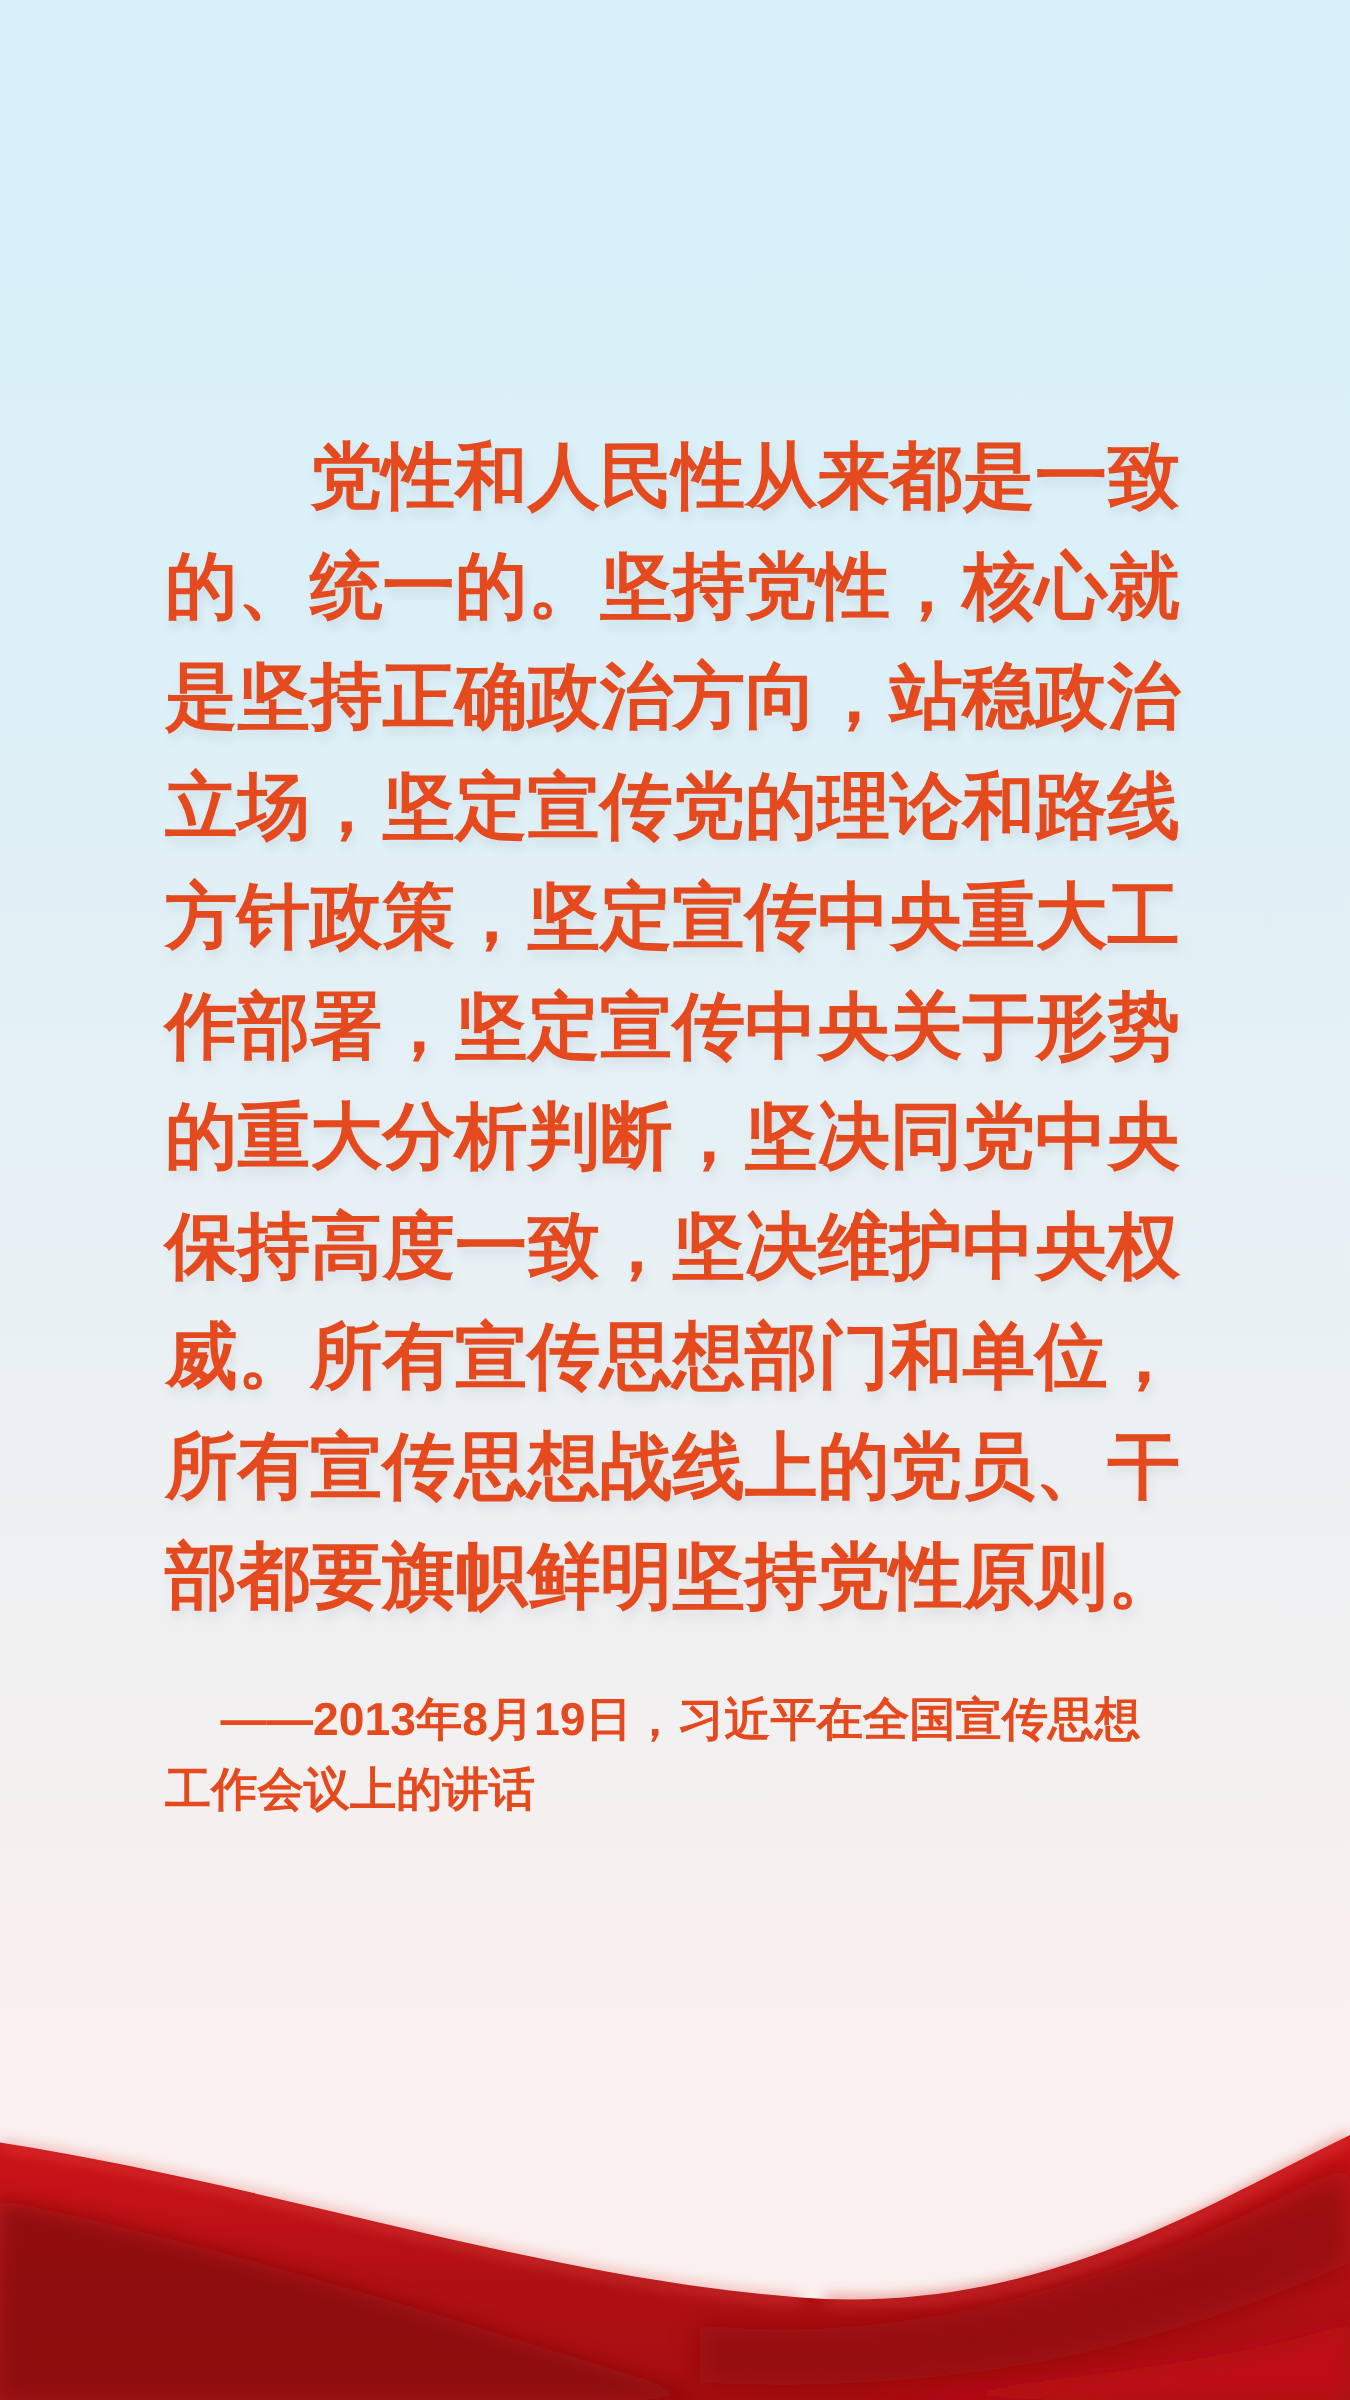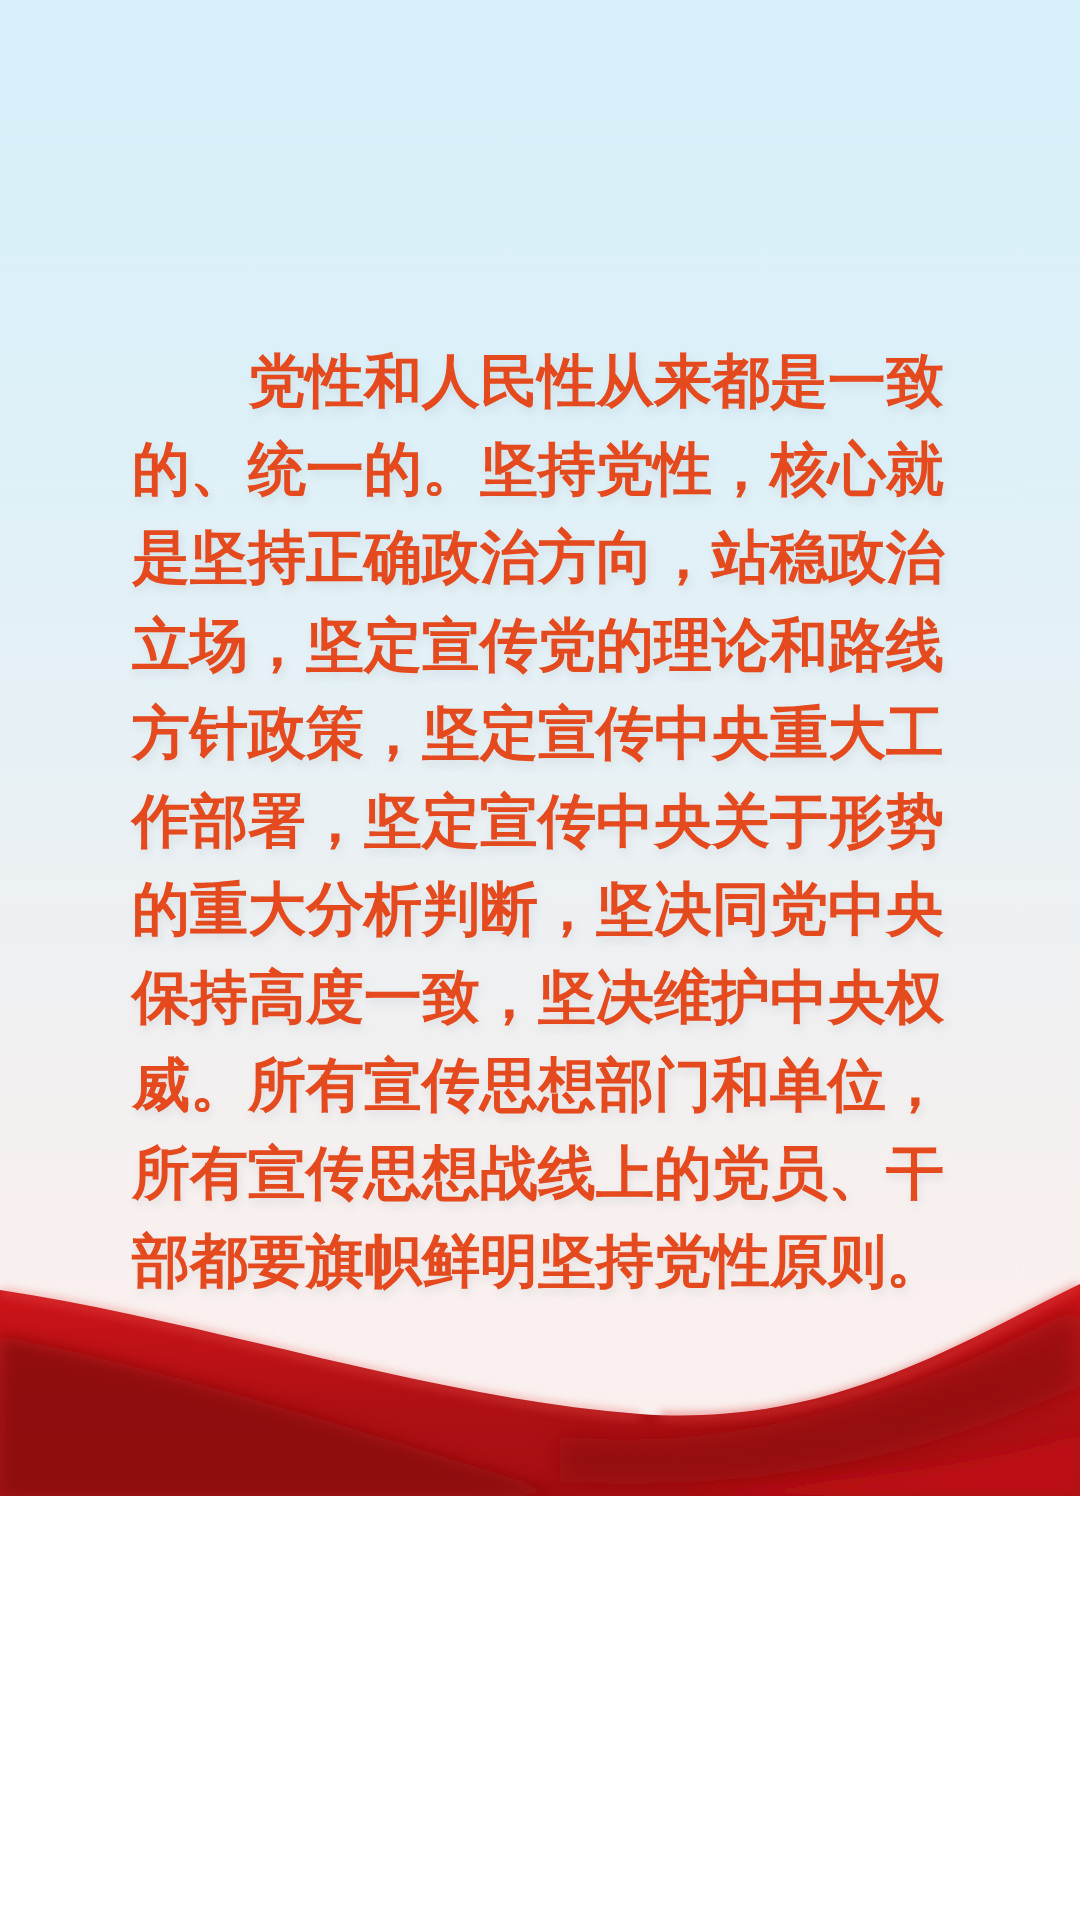--- a/index.html
+++ b/index.html
@@ -1,20 +1,20 @@
 <!DOCTYPE html>
 <html><head>
 <meta charset="utf-8">
 <style>
   html,body{margin:0;padding:0;background:#ffffff;}
   .poster{
     position:relative;
-    width:1080px;height:1496px;
+    width:1080px;height:1920px;
     overflow:hidden;
-    font-family:Liberation Serif, serif;
+    font-family:Liberation Sans, sans-serif;
     background:linear-gradient(180deg,
       #d7f0fa 0%,
       #dcf0f8 25%,
       #e6f1f5 48%,
       #f0f0f1 68%,
       #f8f0ef 82%,
       #faf0ee 100%);
   }
   .quote{
     position:absolute;
@@ -44,20 +44,21 @@
   .footer-logos{position:absolute;left:0;top:1608px;width:1080px;height:170px;}
   .ribbon{position:absolute;left:0;bottom:0;width:1080px;height:230px;}
 </style>
 </head>
 <body>
 
 <div class="poster">
 
   <div class="quote">党性和人民性从来都是一致的、统一的。坚持党性，核心就是坚持正确政治方向，站稳政治立场，坚定宣传党的理论和路线方针政策，坚定宣传中央重大工作部署，坚定宣传中央关于形势的重大分析判断，坚决同党中央保持高度一致，坚决维护中央权威。所有宣传思想部门和单位，所有宣传思想战线上的党员、干部都要旗帜鲜明坚持党性原则。</div>
 
+  <div class="attribution">——2013年8月19日，习近平在全国宣传思想工作会议上的讲话</div>
 
   <div class="footer-logos">
 
     
 
     
 
   </div>
 
   <svg class="ribbon" width="1080" height="230" viewBox="0 0 1080 230" preserveAspectRatio="none">

